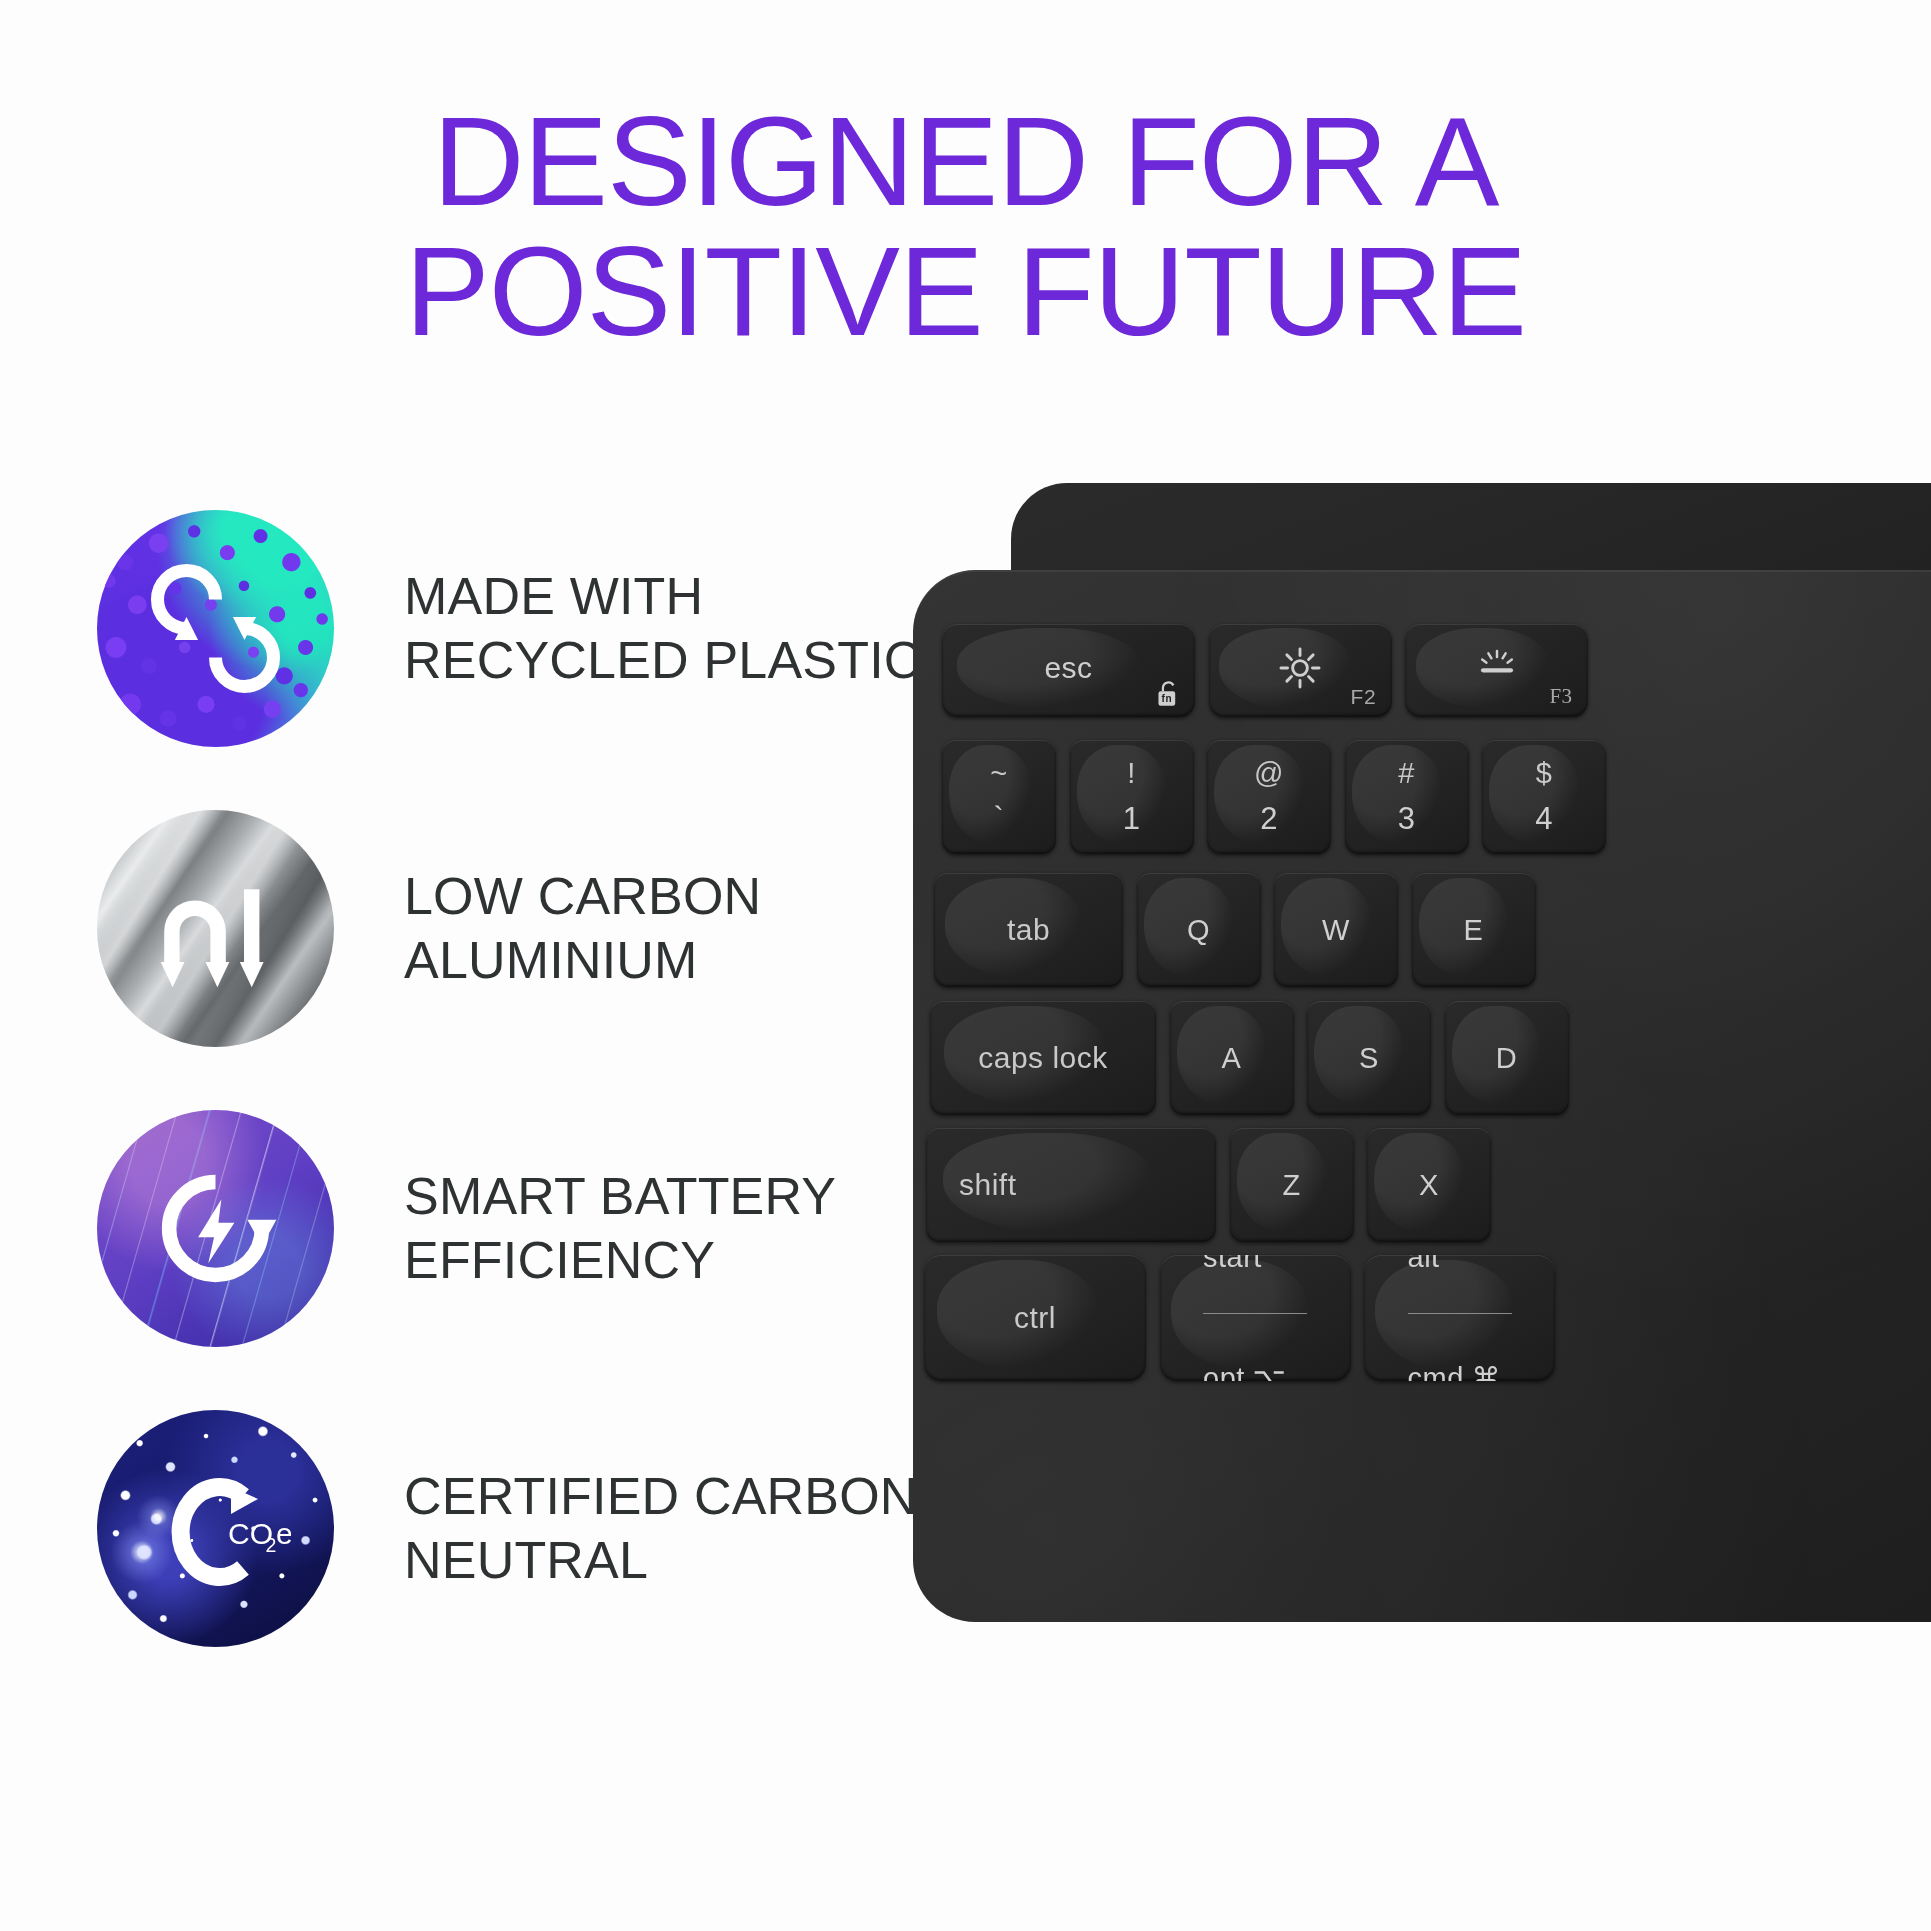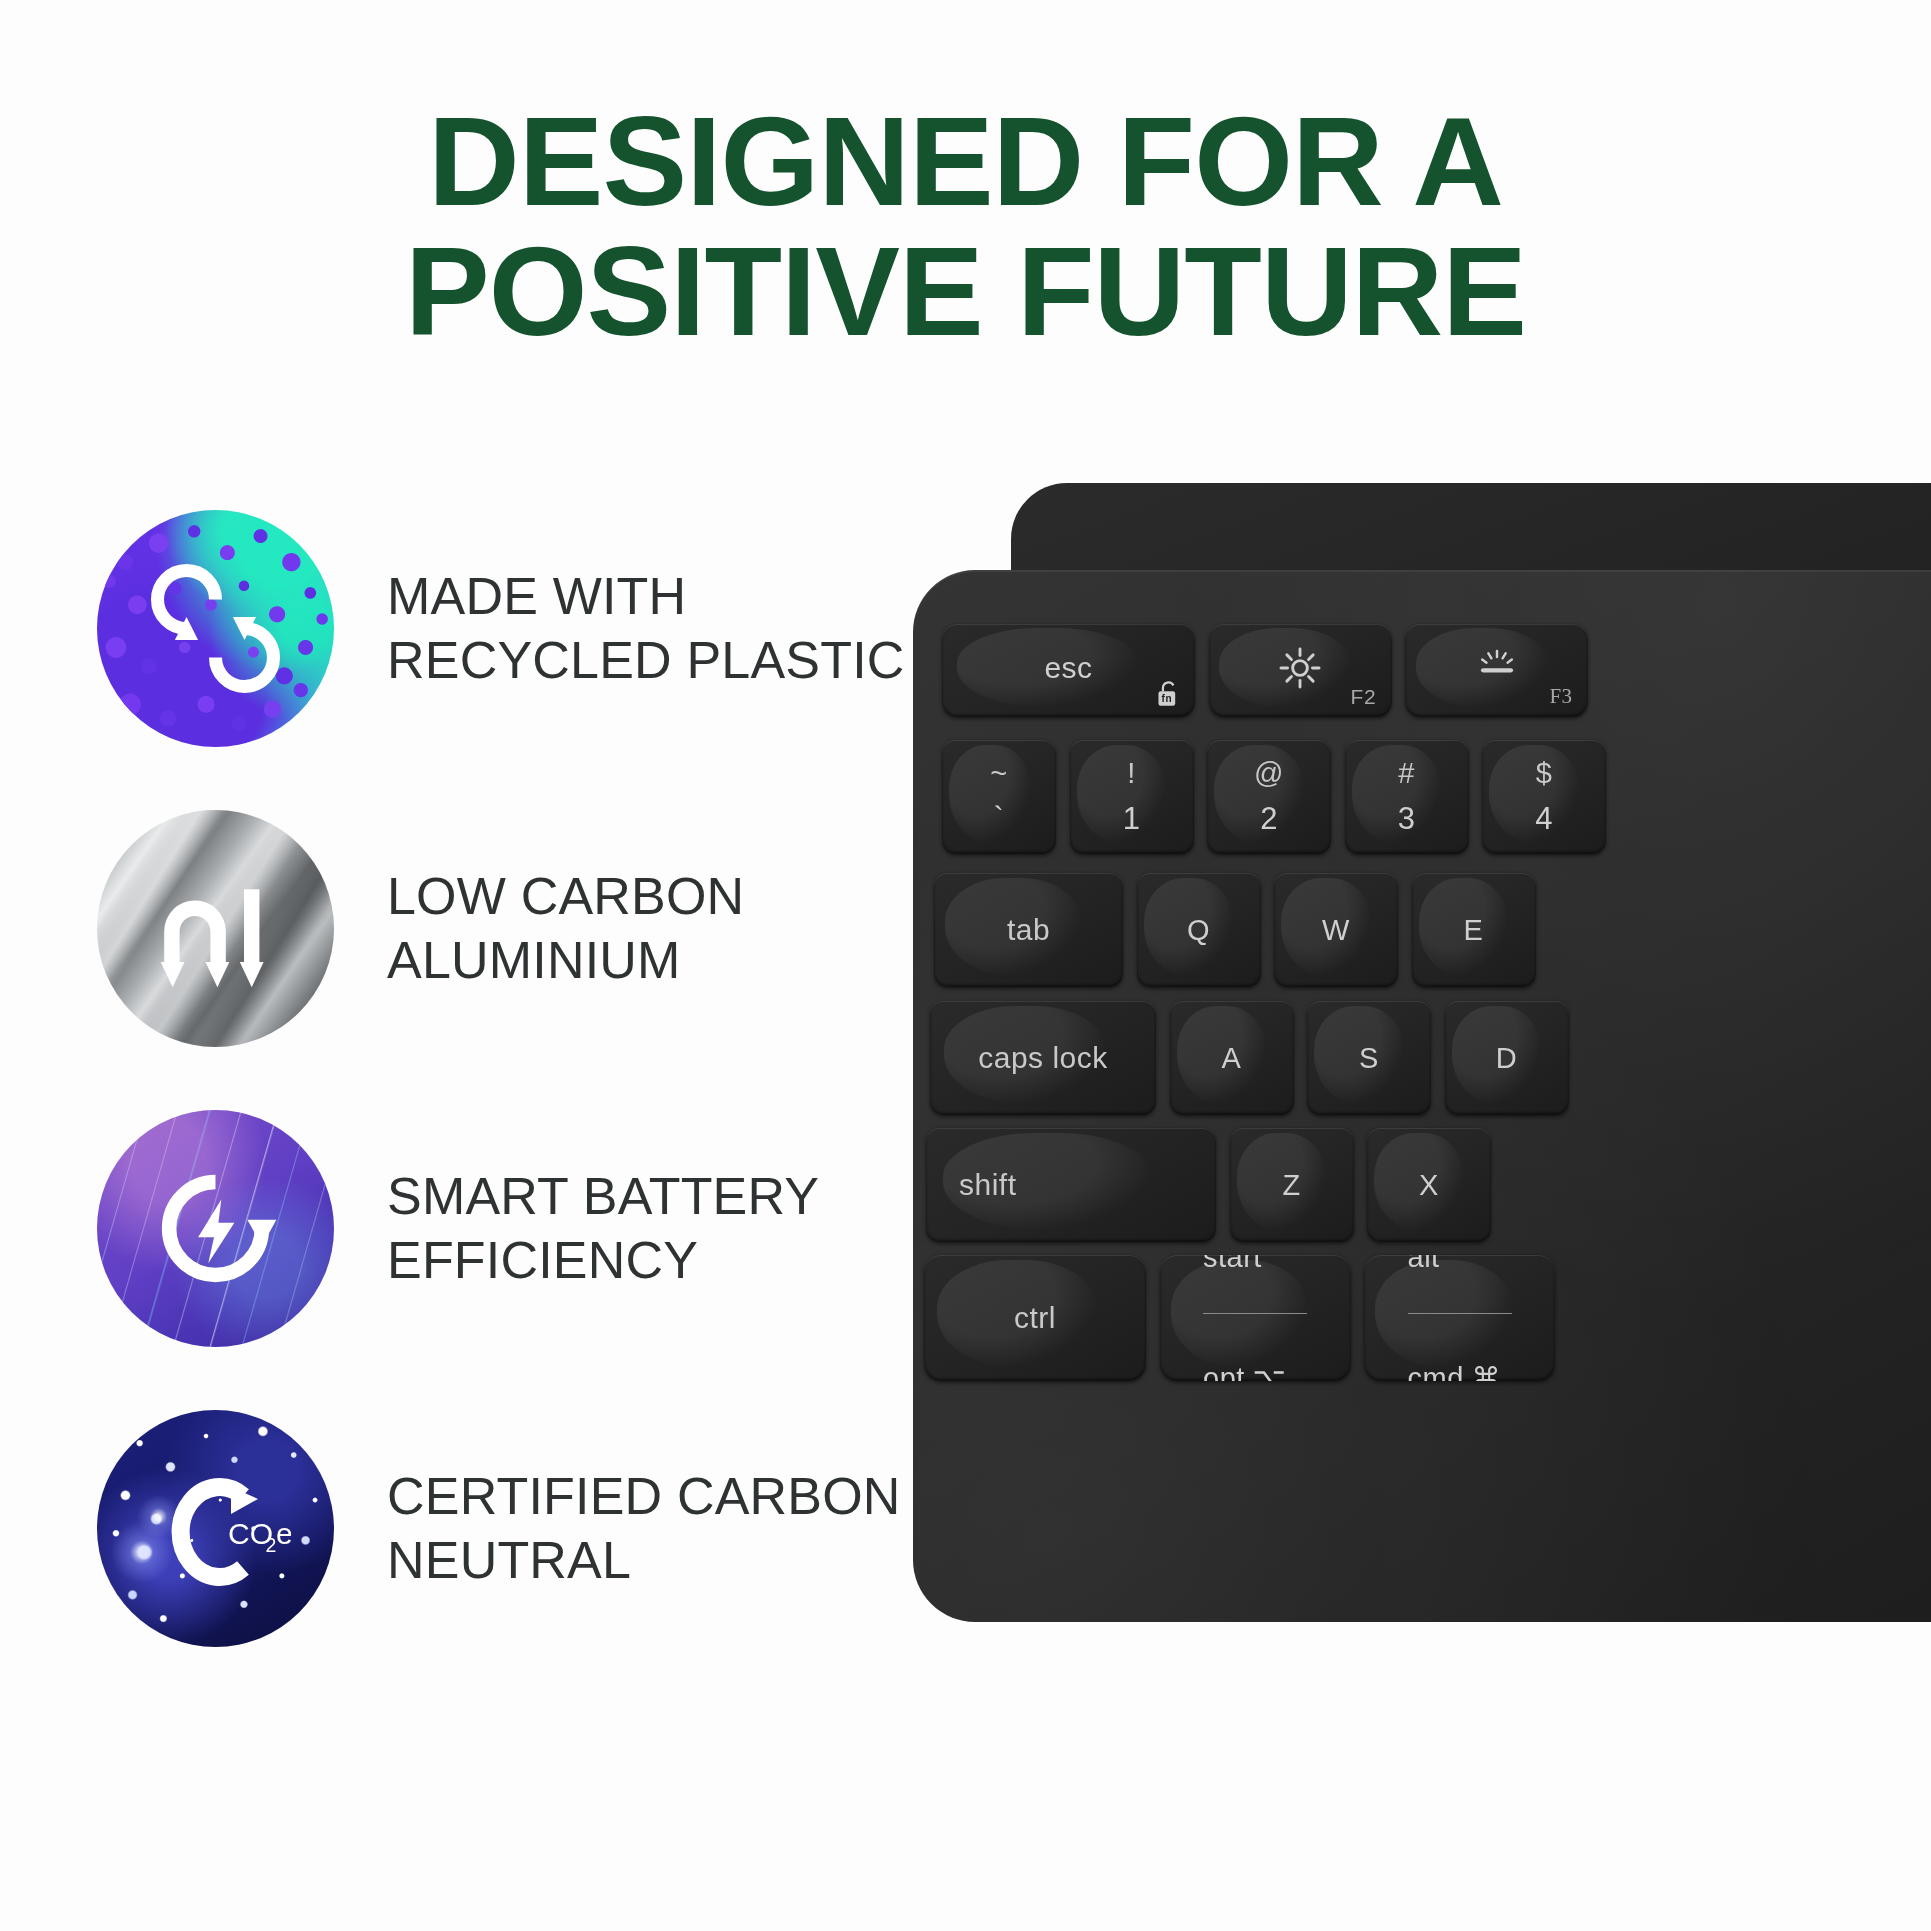--- a/index.html
+++ b/index.html
@@ -8,43 +8,43 @@
     background:#fdfdfd;
     font-family:"Liberation Sans", sans-serif;
     overflow:hidden;position:relative;
   }
 
   
   #headline{
     position:absolute;left:0;top:97px;width:1931px;
     text-align:center;
     font-size:127px;line-height:1.02;
-    font-weight:700;letter-spacing:-1px;
-    color:#14532d;
+    font-weight:400;letter-spacing:-1px;
+    color:#6d28d9;
     white-space:pre-line;
   }
 
   
   #features{
     position:absolute;left:97px;top:510px;width:830px;
   }
   .feature{
     display:flex;align-items:center;
     height:237px;margin-bottom:63px;
   }
   .badge{
     width:237px;height:237px;border-radius:50%;
     flex:0 0 237px;position:relative;overflow:hidden;
   }
   .badge .glyph{
     position:absolute;left:0;top:0;width:100%;height:100%;
     display:flex;align-items:center;justify-content:center;
   }
   .feature-label{
-    margin-left:53px;
+    margin-left:70px;
     font-size:52px;line-height:1.22;
     color:#2f3233;font-weight:400;
     letter-spacing:0.2px;
     white-space:pre-line;
   }
 
   
   .bg-plastic{
     background:
       radial-gradient(circle at 78% 16%, #24e8c0 0 14%, rgba(36,232,192,0) 46%),

